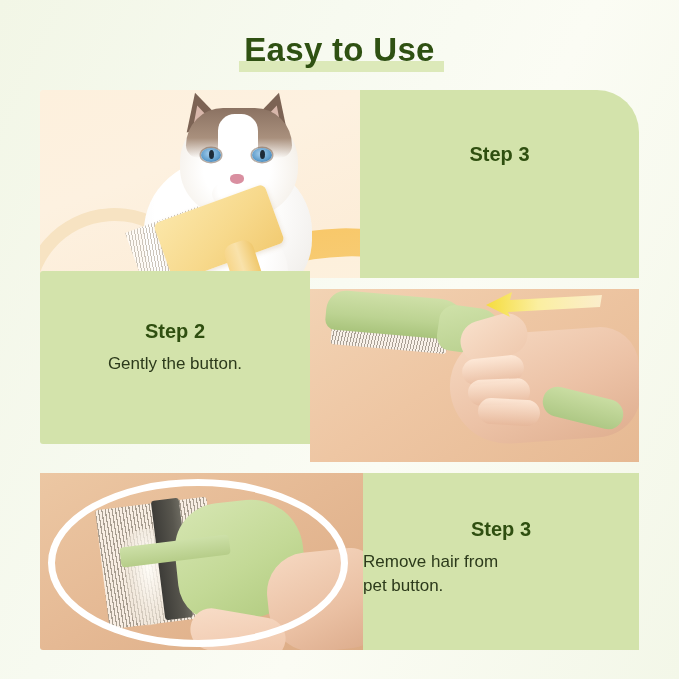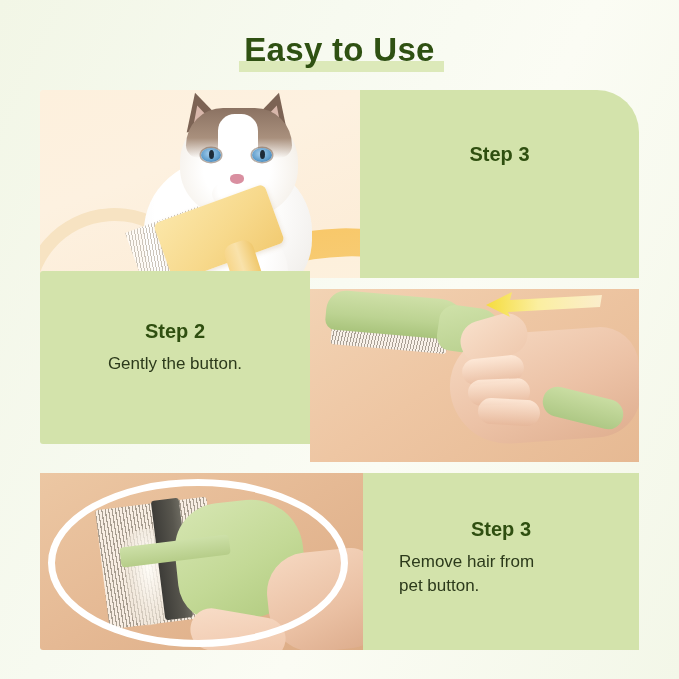--- a/index.html
+++ b/index.html
@@ -397,21 +397,20 @@
 
   
   #step3-panel {
     left: 363px; top: 473px;
     width: 276px; height: 177px;
   }
   #step3-inner { top: 44px; }
   .step3-title { text-align: center; }
   .step3-desc {
     text-align: left;
-    padding-left: 36px;
     padding-right: 18px;
   }
 </style>
 </head>
 <body>
 
 <div class="page">
 
   <div class="title-wrap">
     <div class="title-highlight"></div>

